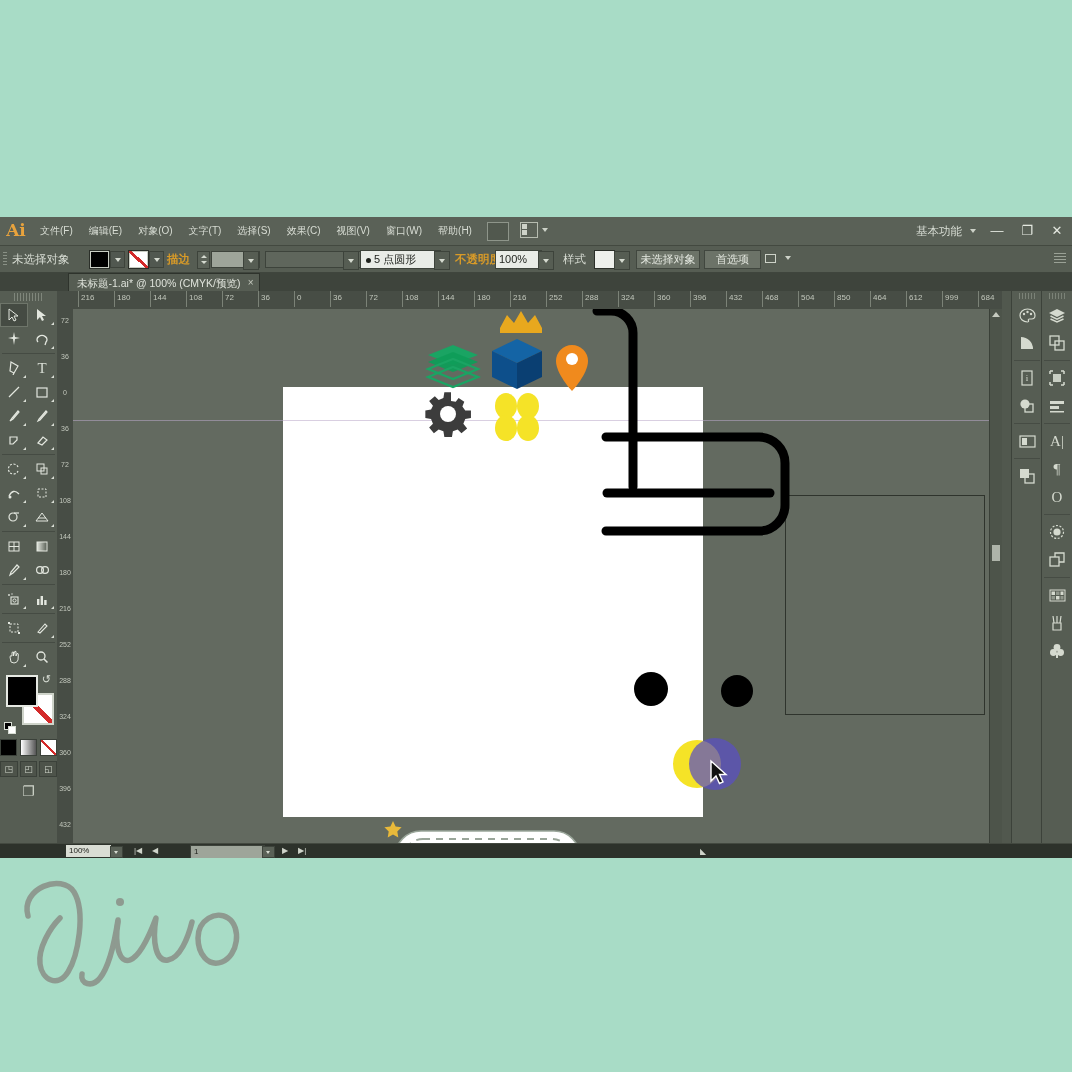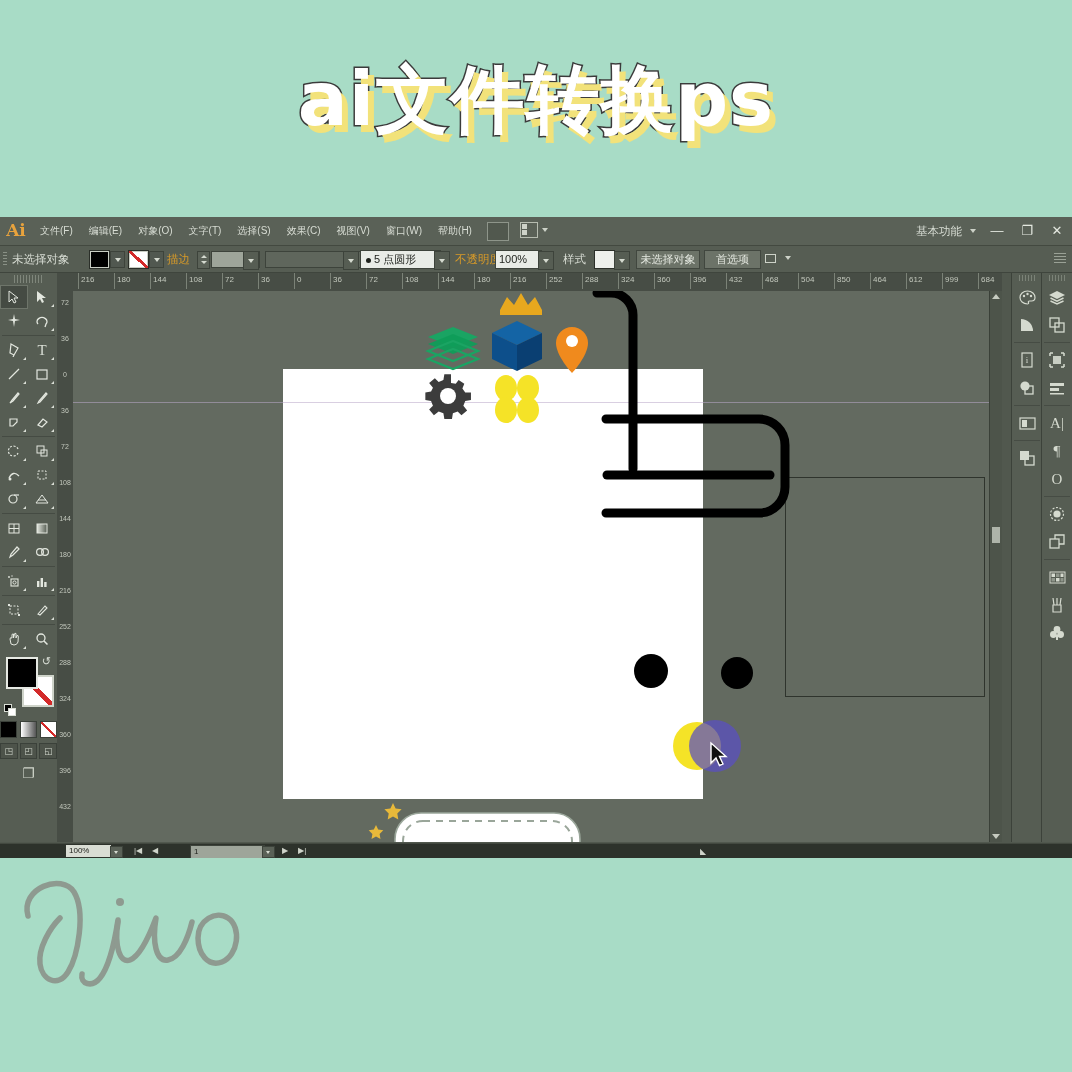--- a/index.html
+++ b/index.html
@@ -44,21 +44,21 @@
   .wbtn{position:absolute;top:0;width:30px;height:28px;line-height:28px;text-align:center;color:#e4e8e0;font-size:13px;}
   .wbtn.min{right:60px;}
   .wbtn.max{right:30px;}
   .wbtn.cls{right:0px;}
 
   
   .controlbar{position:relative;height:26px;background:#565d53;border-bottom:1px solid #3f453d;}
   .cb-grip{position:absolute;left:3px;top:6px;width:4px;height:14px;
            background:repeating-linear-gradient(to bottom,#8a9186 0 1px,transparent 1px 3px);}
   .cb-label{position:absolute;top:0;line-height:26px;color:#d8ddd4;font-size:11.5px;white-space:nowrap;}
-  .cb-label.orange{color:#d99b28;}
+  .cb-label.orange{color:#d99b28;font-weight:bold;}
   .sw{position:absolute;top:4px;width:19px;height:17px;border:1px solid #2b2f29;box-shadow:inset 0 0 0 1px #c9cec4;}
   .sw.fill{left:89px;background:#000;}
   .sw.stroke{left:128px;background:#fff;}
   .sw.stroke:after{content:"";position:absolute;left:0;top:0;right:0;bottom:0;
     background:linear-gradient(to top right,transparent 44%,#d32a2a 44%,#d32a2a 56%,transparent 56%);}
   .mini-caret{position:absolute;top:5px;width:13px;height:15px;background:#515850;border:1px solid #3d433b;}
   .mini-caret:after{content:"";position:absolute;left:4px;top:6px;width:0;height:0;border-left:3px solid transparent;border-right:3px solid transparent;border-top:4px solid #d5dad0;}
   .spin{position:absolute;left:197px;top:5px;width:11px;height:16px;background:#5b6258;border:1px solid #3d433b;}
   .spin:before{content:"";position:absolute;left:3px;top:3px;width:0;height:0;border-left:3px solid transparent;border-right:3px solid transparent;border-bottom:3px solid #d5dad0;}
   .spin:after{content:"";position:absolute;left:3px;top:9px;width:0;height:0;border-left:3px solid transparent;border-right:3px solid transparent;border-top:3px solid #d5dad0;}
@@ -151,23 +151,20 @@
 
   
   .sigband{position:absolute;left:0;top:858px;width:1072px;height:214px;background:#a8dcc6;}
   .sig{position:absolute;left:10px;top:10px;}
 </style>
 </head>
 <body>
 
 <div class="page">
 
-  <div class="banner">
-    <div class="banner-title">ai文件转换ps</div>
-  </div>
 
   <div class="app">
 
     <div class="menubar">
       <div class="ai-logo">Ai</div>
       <div class="menu-items">
         <div class="menu-item">文件(F)</div>
         <div class="menu-item">编辑(E)</div>
         <div class="menu-item">对象(O)</div>
         <div class="menu-item">文字(T)</div>
@@ -210,20 +207,26 @@
       <div class="cb-label" style="left:563px;">样式</div>
       <div class="stylesw"></div>
       <div class="fld-caret" style="left:614px;"></div>
       <div class="btn" style="left:636px;width:62px;">未选择对象</div>
       <div class="btn" style="left:704px;width:55px;">首选项</div>
       <div class="cb-menuicon"></div>
       <div class="caret" style="left:785px;top:10px;"></div>
       <div class="cb-right-grip"></div>
     </div>
 
+    <div class="tabbar">
+      <div class="doctab">
+        <span>未标题-1.ai* @ 100% (CMYK/预览)</span>
+        <span class="x">×</span>
+      </div>
+    </div>
 
     <div class="body">
 
       <div class="toolbar">
         <div class="tb-grip"></div>
         <div class="tgrid">
           <div class="tcell sel">
             <svg width="12" height="14" viewBox="0 0 12 14">
                 <path d="M1 1 L1 12 L4 9 L6 13 L8 12 L6 8 L10 8 Z" fill="none" stroke="#e3e7df" stroke-width="1"></path>
               </svg>

